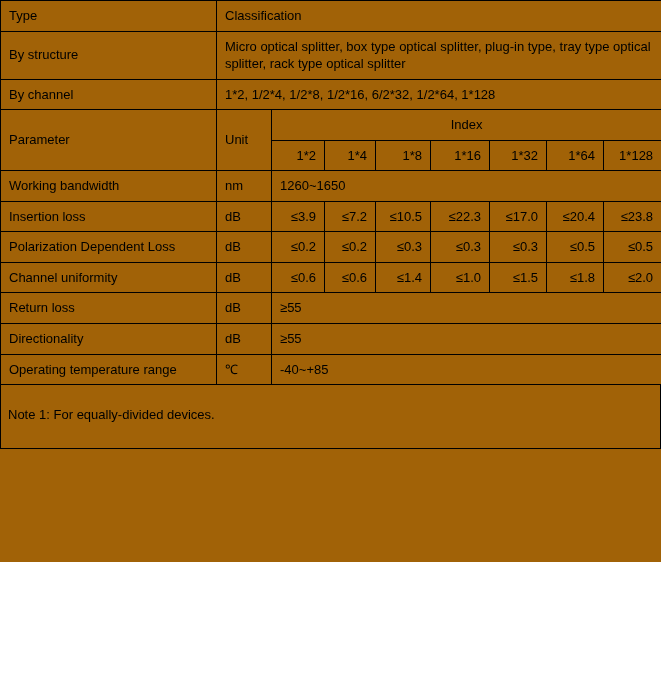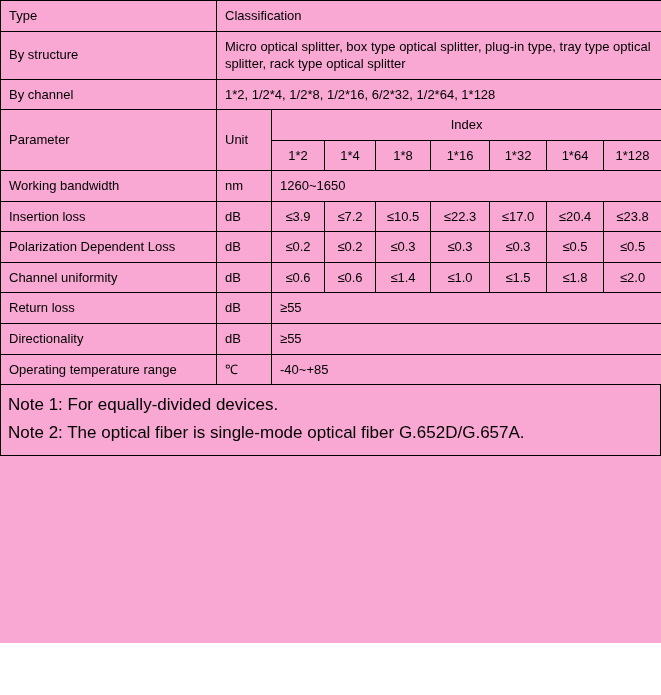--- a/index.html
+++ b/index.html
@@ -6,24 +6,24 @@
     margin: 0;
     padding: 0;
     background: #ffffff;
   }
   body {
     font-family: "Liberation Sans", sans-serif;
     color: #000000;
   }
   .page {
     width: 661px;
-    height: 643px;
+    height: 562px;
     box-sizing: border-box;
     position: relative;
-    background: #f9a8d4;
+    background: #a16207;
     overflow: hidden;
   }
   table.spec {
     border-collapse: collapse;
     width: 661px;
     table-layout: fixed;
     font-size: 13px;
   }
   table.spec td {
     border: 1px solid #000000;
@@ -41,37 +41,37 @@
     margin-left: 41px;
   }
   td.val {
     text-align: left;
     margin-top: 48px;
   }
   td.idx-head {
     text-align: center;
   }
   td.idx-col {
-    text-align: center;
+    text-align: right;
     font-size: 12.5px;
     padding: 6px 5px;
   }
   .notes-wrap {
     border-left: 1px solid #000;
     border-right: 1px solid #000;
     border-bottom: 1px solid #000;
     box-sizing: border-box;
     width: 661px;
     padding: 4px 7px 6px 7px;
   }
   .note-line {
     text-align: justify;
-    font-size: 17px;
+    font-size: 13px;
     line-height: 1.42;
-    margin: 4px 0;
+    margin: 17px 0;
     color: #000;
   }
   .note-line.last-left {
     text-align: justify;
     text-align-last: left;
   }
 </style>
 </head>
 <body>
 
@@ -174,16 +174,15 @@
       <tr>
         <td class="label">Operating temperature range</td>
         <td class="unit">℃</td>
         <td class="val" colspan="7">-40~+85</td>
       </tr>
     </tbody>
   </table>
 
   <div class="notes-wrap">
     <div class="note-line last-left">Note 1: For equally-divided devices.</div>
-    <div class="note-line last-left">Note 2: The optical fiber is single-mode optical fiber G.652D/G.657A.</div>
   </div>
 
 </div>
 
 </body></html>

